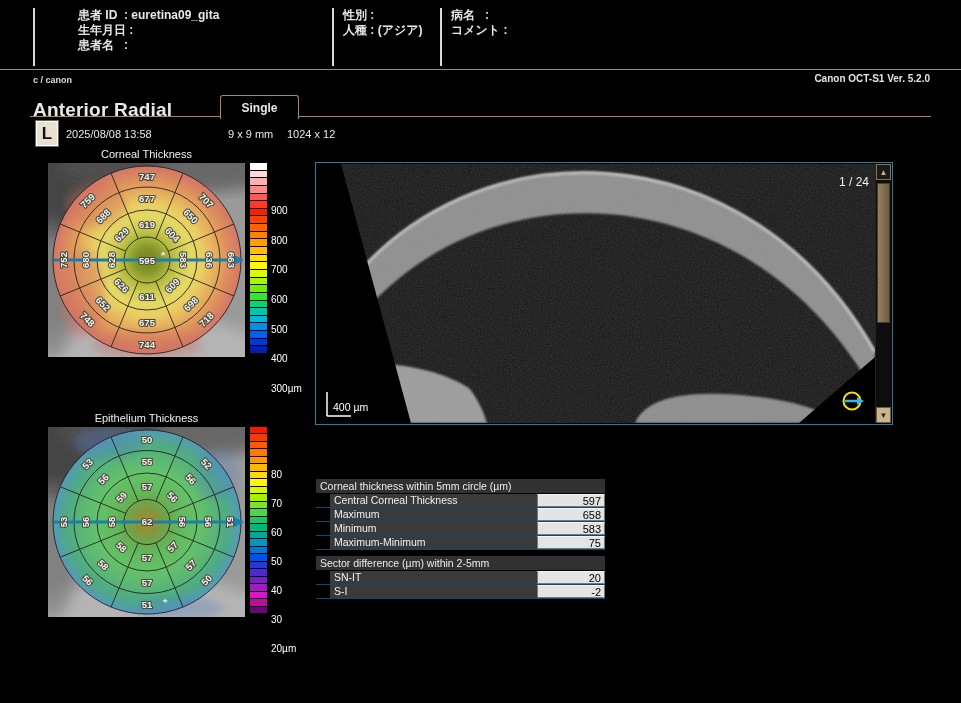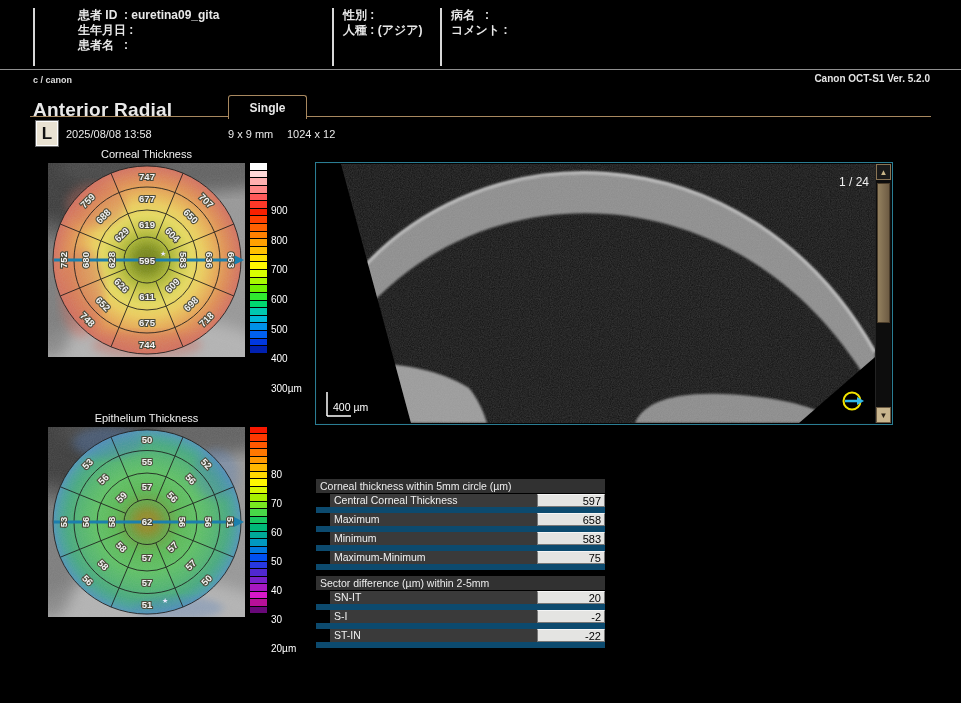--- a/index.html
+++ b/index.html
@@ -7,21 +7,21 @@
          font-family:"Liberation Sans",sans-serif;color:#e8e8e8;}
   .abs{position:absolute;}
   
   .pcol{position:absolute;top:8px;border-left:2px solid #d8d8d8;padding-left:9px;height:58px;}
   .pcol div{font-size:12px;font-weight:bold;line-height:15px;white-space:pre;}
   .hline{position:absolute;left:0;width:961px;height:1px;background:#8f8f8f;}
   .syspath{position:absolute;left:33px;top:75px;font-size:9px;font-weight:bold;color:#ddd;}
   .version{position:absolute;left:660px;top:73px;width:270px;text-align:right;font-size:10px;font-weight:bold;color:#e5e5e5;}
   .viewtitle{position:absolute;left:33px;top:99px;font-size:19px;font-weight:bold;letter-spacing:.2px;}
   .tabline{position:absolute;left:30px;top:116px;width:901px;height:1px;background:#a8885f;z-index:1;}
-  .tab{position:absolute;left:228px;top:95px;width:77px;height:23px;background:#000;z-index:2;
+  .tab{position:absolute;left:220px;top:95px;width:77px;height:23px;background:#000;z-index:2;
        border:1px solid #a8885f;border-bottom:none;border-radius:3px 3px 0 0;
        display:flex;align-items:center;justify-content:center;font-size:12px;font-weight:bold;}
   .lbadge{position:absolute;left:36px;top:121px;width:22px;height:25px;background:#e9e2d2;color:#111;
           font-size:17px;font-weight:bold;display:flex;align-items:center;justify-content:center;
           box-shadow:0 0 0 1px #666, inset 0 0 0 1px #fff;}
   .scantxt{position:absolute;top:128px;font-size:11px;color:#e9e9e9;}
   .maptitle{position:absolute;left:48px;width:197px;text-align:center;font-size:11px;color:#f0f0f0;}
   .mapsvg{position:absolute;left:48px;}
   .cbar{position:absolute;left:250px;width:17px;display:flex;flex-direction:column;background:#000;row-gap:1px;}
   .cbar div{flex:1;}
@@ -34,21 +34,21 @@
   .sbtn{position:absolute;left:0;width:15px;height:16px;display:flex;align-items:center;justify-content:center;
         font-size:8px;box-sizing:border-box;}
   .sbtn.up{top:0;background:#1a1a1a;border:1px solid #8a7454;color:#c9b68a;}
   .sbtn.down{bottom:0;background:#c9b68e;border:1px solid #6b5a42;color:#2a2216;}
   .sthumb{position:absolute;left:1px;top:19px;width:13px;height:140px;
           background:linear-gradient(90deg,#93805e,#6e5c44);border:1px solid #4a3c2a;box-sizing:border-box;}
   
   .results{position:absolute;left:316px;top:479px;width:289px;}
   .tblhdr{height:14px;background:#313131;color:#ececec;font-size:10.5px;line-height:14px;
           padding-left:4px;border-bottom:1px solid #000;}
-  .trow{display:flex;height:13px;border-bottom:6px solid #0c4a6e;}
+  .trow{display:flex;height:13px;border-bottom:1px solid #0c4a6e;}
   .tindent{width:14px;background:#000;}
   .tlabel{flex:1;background:#3a3a3a;color:#f0f0f0;font-size:10.5px;line-height:13px;padding-left:4px;}
   .tval{width:68px;background:#e4e4e2;color:#000;font-size:11px;line-height:13px;text-align:right;
         padding-right:3px;border:1px solid #777;border-top-color:#f5f5f5;box-sizing:border-box;}
   .tgap{height:6px;}
   .mapval{font:bold 9.5px "Liberation Sans",sans-serif;fill:#f4f4f4;stroke:#4c4c3c;stroke-width:2.2px;
           paint-order:stroke;text-anchor:middle;}
 </style>
 </head>
 <body>
@@ -376,20 +376,15 @@
     <div class="trow">
       <div class="tindent"></div>
       <div class="tlabel">SN-IT</div>
       <div class="tval">20</div>
     </div>
     <div class="trow">
       <div class="tindent"></div>
       <div class="tlabel">S-I</div>
       <div class="tval">-2</div>
     </div>
-    <div class="trow">
-      <div class="tindent"></div>
-      <div class="tlabel">ST-IN</div>
-      <div class="tval">-22</div>
-    </div>
   </div>
 
 </div>
 
 </body></html>

